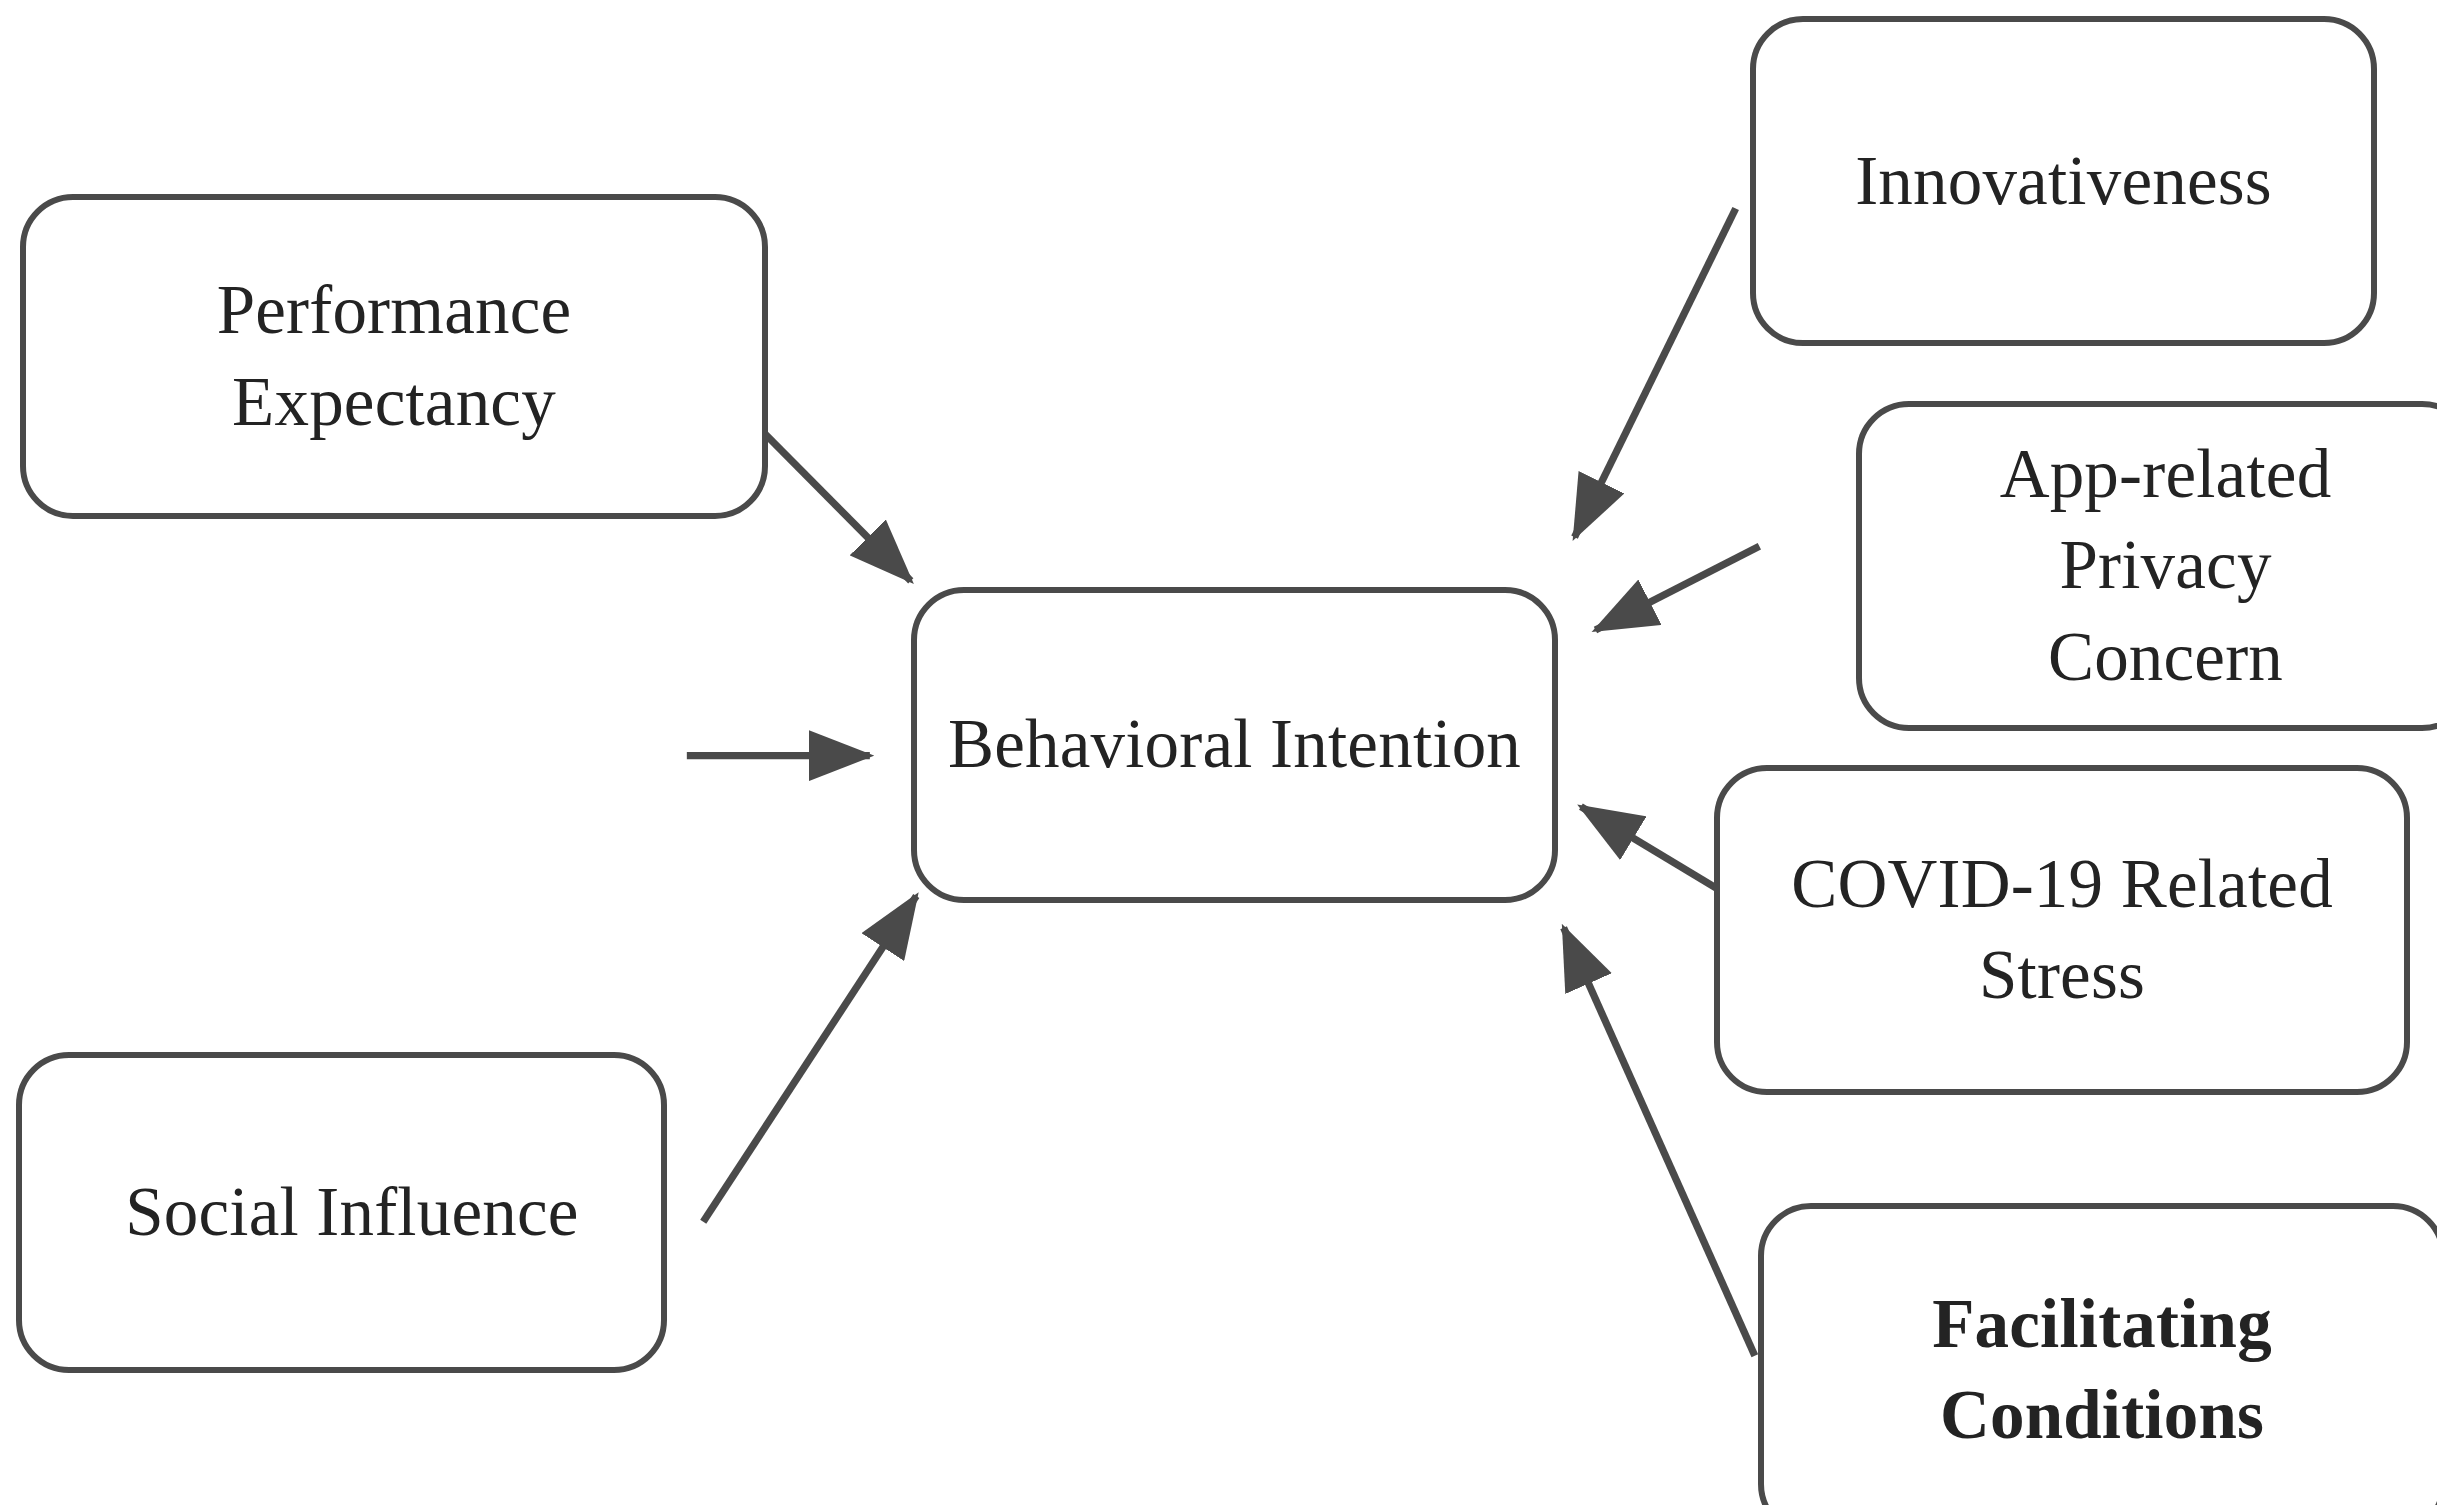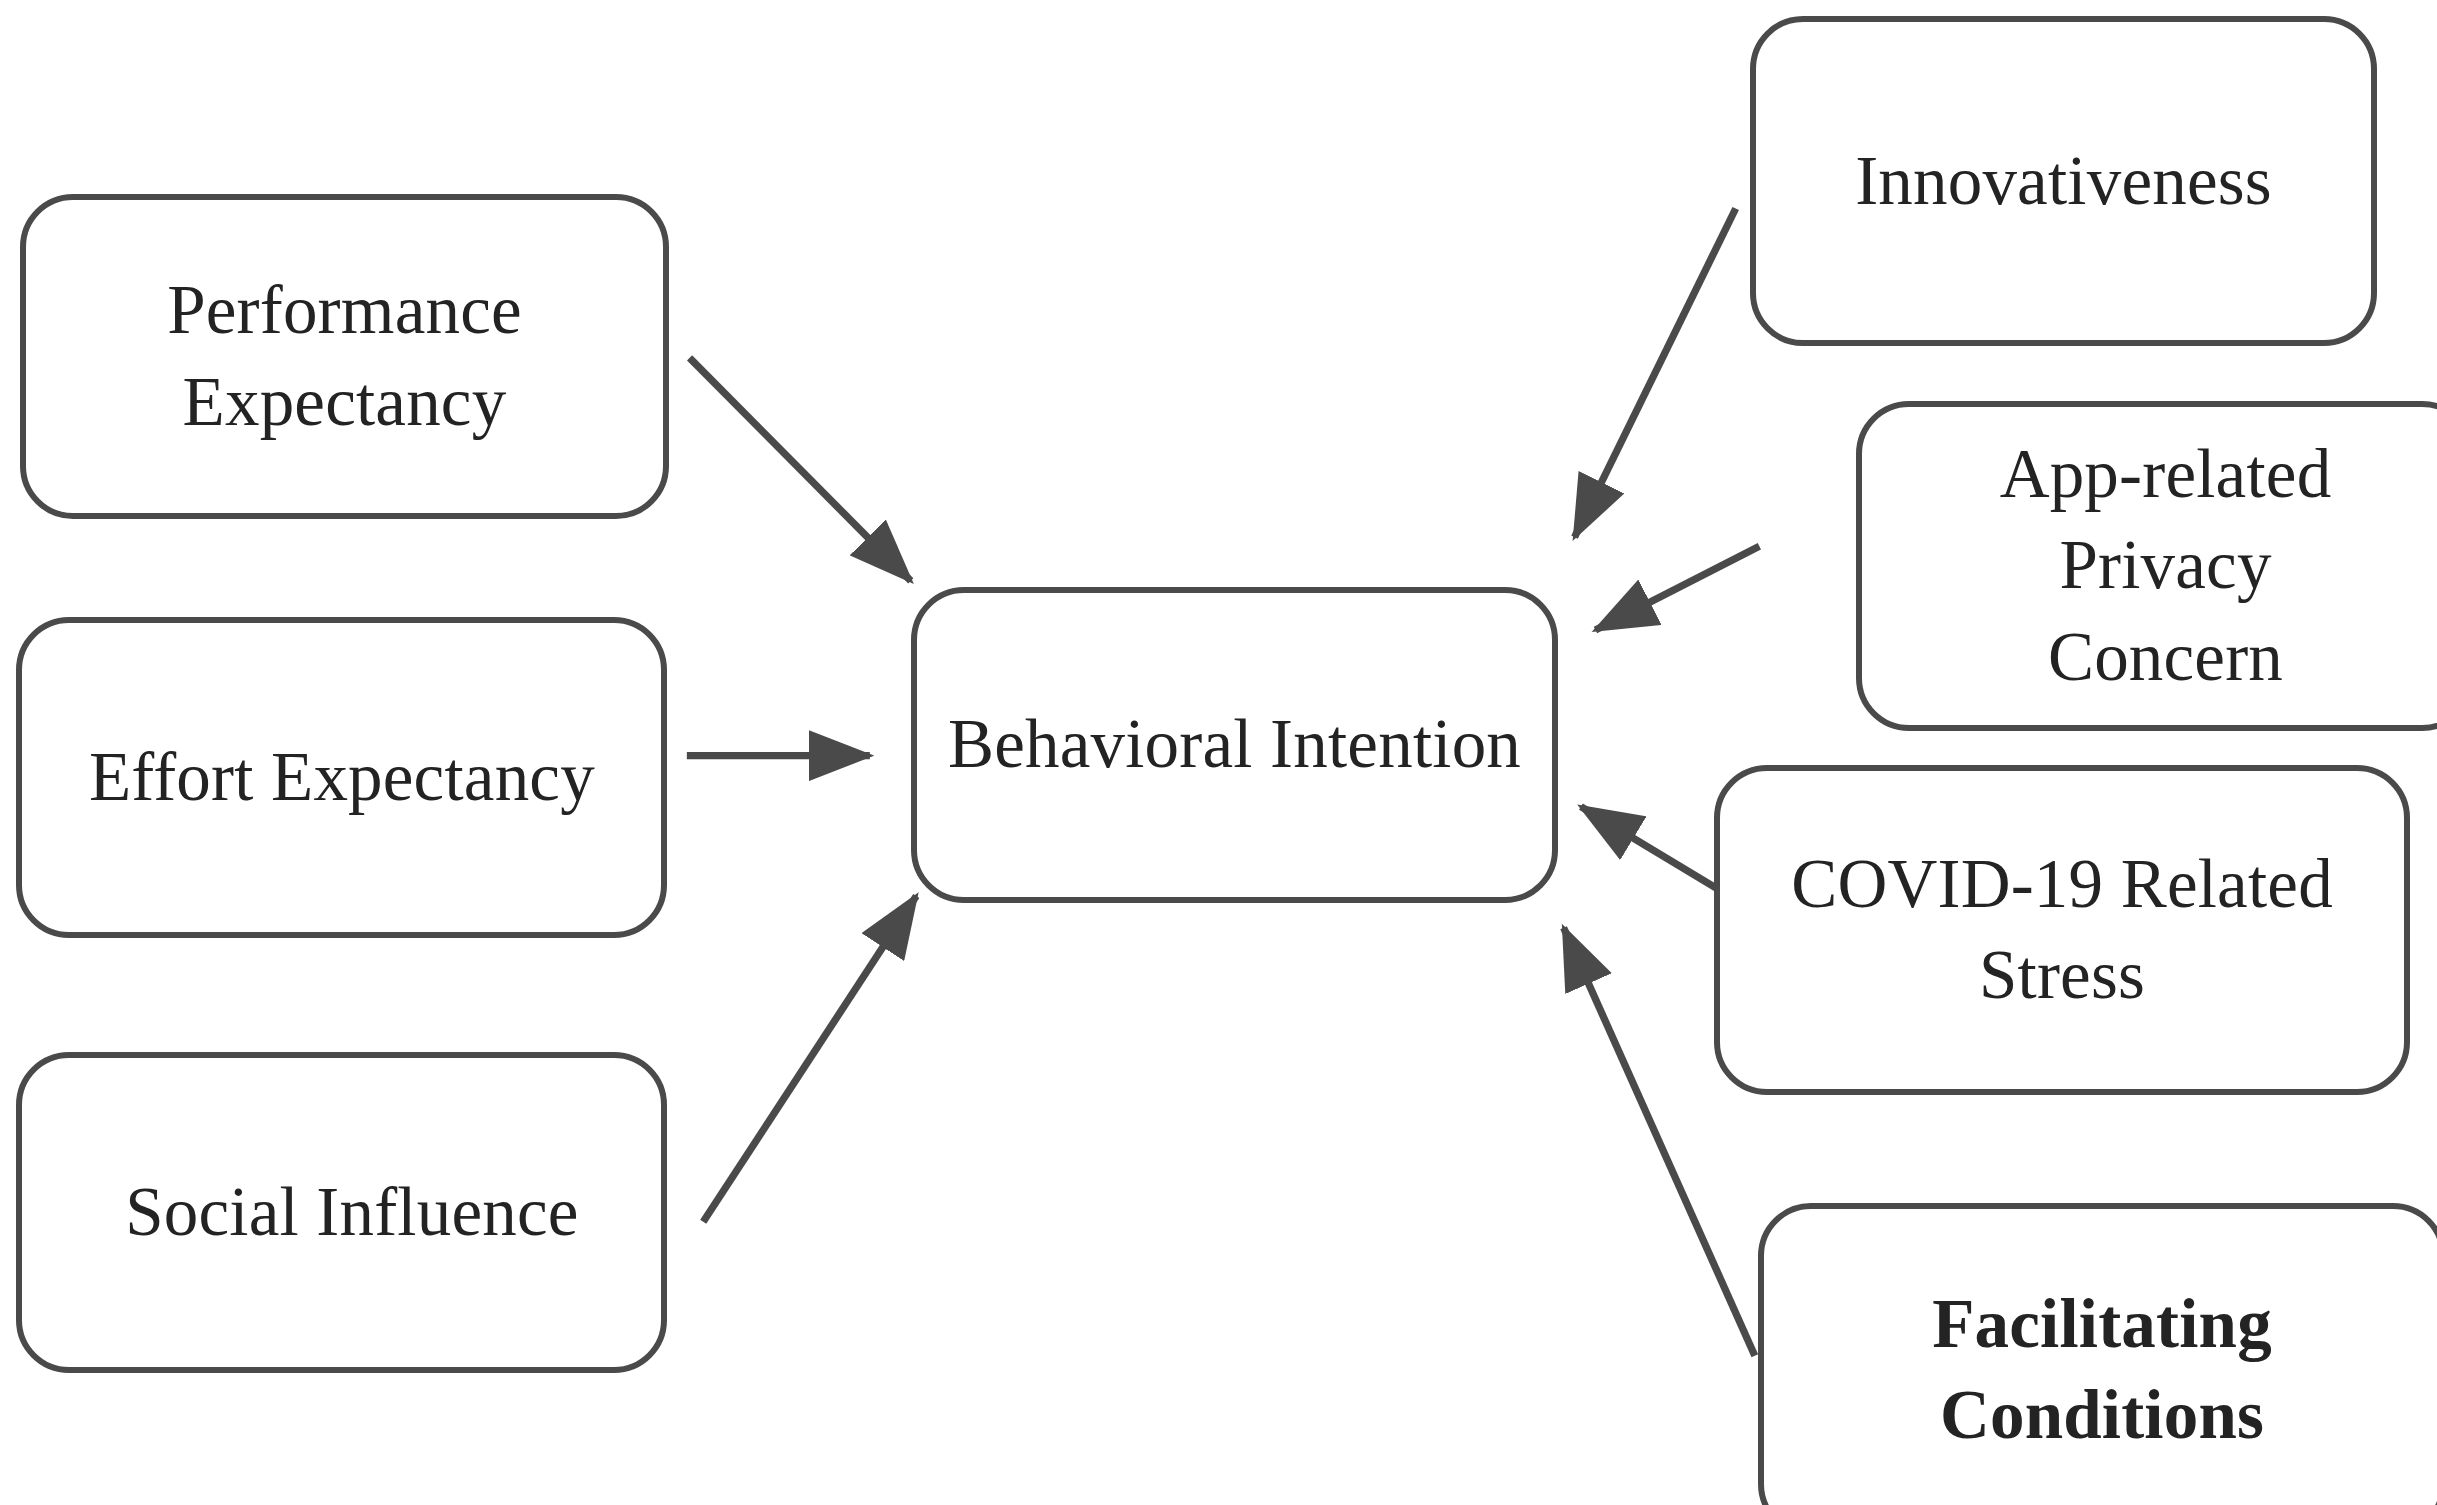--- a/index.html
+++ b/index.html
@@ -37,21 +37,21 @@
     font-size: 69px;
     line-height: 1.32;
     letter-spacing: 0.2px;
     padding: 9px 24px;
   }
   .node-label {
     display: block;
     width: 100%;
     white-space: pre-line;
   }
-  .node--performance-expectancy { left: 20px;   top: 194px;  width: 649px;  height: 325px; align-items: center; }
+  .node--performance-expectancy { left: 20px;   top: 194px;  width: 748px;  height: 325px; align-items: center; }
   .node--effort-expectancy      { left: 16.4px;   top: 617px;  width: 651px;  height: 321px; }
   .node--social-influence       { left: 16.4px;   top: 1052px; width: 651px;  height: 321px; padding-left: 44px; }
   .node--behavioral-intention   { left: 911px; top: 587px;  width: 647px;  height: 316px; }
   .node--innovativeness         { left: 1750px; top: 16.4px;   width: 627px;  height: 330px; }
   .node--app-privacy-concern    { left: 1856px; top: 401px;  width: 619px;  height: 330px; }
   .node--covid-stress           { left: 1714px; top: 765px;  width: 696px;  height: 330px; }
   .node--facilitating-conditions{ left: 1758px; top: 1203px; width: 688px;  height: 334px; font-weight: bold; }
 </style>
 </head>
 <body>
@@ -72,23 +72,20 @@
     <line x1="1932" y1="600" x2="1752" y2="692" stroke="#4a4a4a" stroke-width="8" marker-end="url(#arrowhead)"></line>
     <line x1="1902" y1="986" x2="1736" y2="886" stroke="#4a4a4a" stroke-width="8" marker-end="url(#arrowhead)"></line>
     <line x1="1927" y1="1489" x2="1717" y2="1019" stroke="#4a4a4a" stroke-width="8" marker-end="url(#arrowhead)"></line>
   </svg>
 
   <div class="node node--performance-expectancy">
     <span class="node-label">Performance
 Expectancy</span>
   </div>
 
-  <div class="node node--effort-expectancy">
-    <span class="node-label">Effort Expectancy</span>
-  </div>
 
   <div class="node node--social-influence">
     <span class="node-label">Social Influence</span>
   </div>
 
   <div class="node node--behavioral-intention">
     <span class="node-label">Behavioral Intention</span>
   </div>
 
   <div class="node node--innovativeness">

